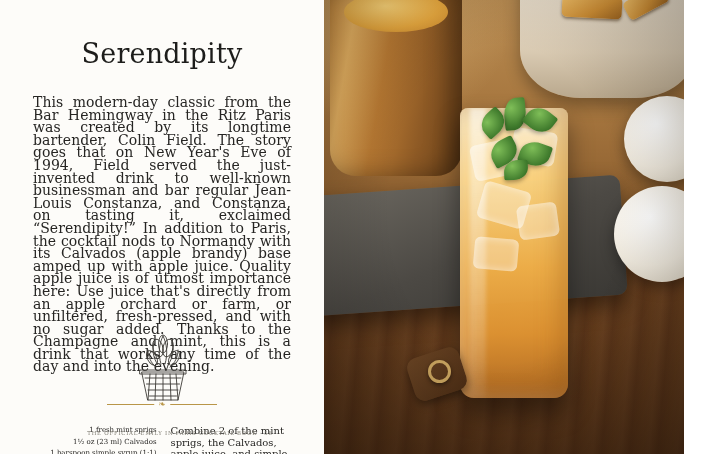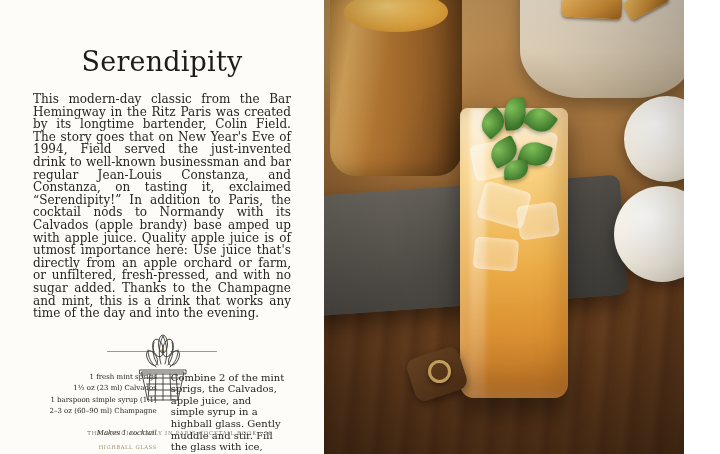--- a/index.html
+++ b/index.html
@@ -20,38 +20,38 @@
     height: 454px;
     display: flex;
   }
   
   .left-page {
     position: relative;
     width: 324px;
     height: 454px;
     background: #fdfcf9;
     box-sizing: border-box;
-    padding: 8px;
+    padding: 0;
   }
   .title {
     font-family: "DejaVu Serif", serif;
     font-size: 27px;
     font-weight: normal;
     letter-spacing: 0.2px;
     text-align: center;
     color: #1d1d1b;
     margin: 0;
     padding-top: 38px;
     font-style: normal;
   }
   .intro {
-    margin: 16px auto 0 auto;
+    margin: 27px auto 0 auto;
     width: 258px;
     font-family: "DejaVu Serif", serif;
-    font-size: 12px;
+    font-size: 14px;
     line-height: 12.6px;
     text-align: justify;
     color: #262523;
     letter-spacing: 0.05px;
   }
   .divider {
     width: 110px;
     height: 18px;
     margin: 22px auto 0 auto;
     position: relative;

